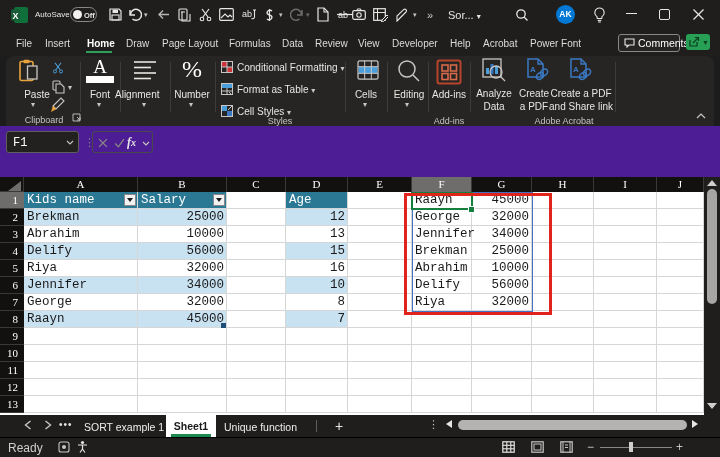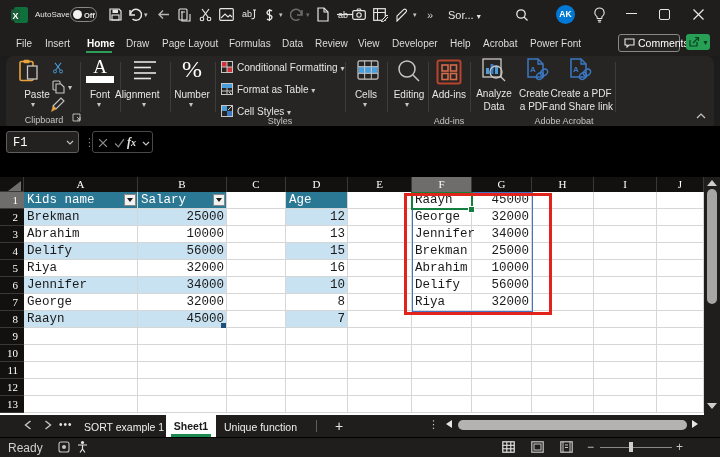--- a/index.html
+++ b/index.html
@@ -302,21 +302,21 @@
   <div class="a" style="left:533px;top:32px;width:84px;text-align:center;">Create a PDF</div>
   <div class="a" style="left:533px;top:45px;width:84px;text-align:center;">and Share link</div>
   <div class="a" style="left:516px;top:60px;width:84px;text-align:center;color:#c8c6c4;font-size:9px;">Adobe Acrobat</div>
   <div class="a" style="left:609px;top:6px;width:1px;height:50px;background:#3d3c3b;"></div>
 
   <svg class="a" style="left:690px;top:57px;" width="10" height="6" viewBox="0 0 10 6">
       <path d="M1 5 L5 1 L9 5" fill="none" stroke="#c8c6c4" stroke-width="1.2"></path>
     </svg>
 </div>
 
-<div id="fbar" class="a" style="left:0;top:126px;width:720px;height:51px;background:#000000;">
+<div id="fbar" class="a" style="left:0;top:126px;width:720px;height:51px;background:#4c1d95;">
   <div class="a" style="left:6px;top:5px;width:73px;height:22px;background:#222120;border:1px solid #605e5c;border-radius:3px;box-sizing:border-box;">
     <div class="a" style="left:6px;top:4px;color:#fff;font-size:12px;font-family:'Liberation Mono',monospace;">F1</div>
     <svg class="a" style="left:59px;top:8px;" width="8" height="5" viewBox="0 0 8 5">
         <path d="M1 1 L4 4 L7 1" fill="none" stroke="#c8c6c4" stroke-width="1.1"></path>
       </svg>
   </div>
   <div class="a" style="left:84px;top:12px;color:#8a8886;font-size:11px;line-height:8px;">⋮</div>
   <div class="a" style="left:92px;top:5px;width:61px;height:22px;border:1px solid #4a4948;border-radius:3px;box-sizing:border-box;">
     <svg class="a" style="left:5px;top:6px;" width="10" height="10" viewBox="0 0 9 9">
         <line x1="1" y1="1" x2="8" y2="8" stroke="#8a8886" stroke-width="1.2"></line>

